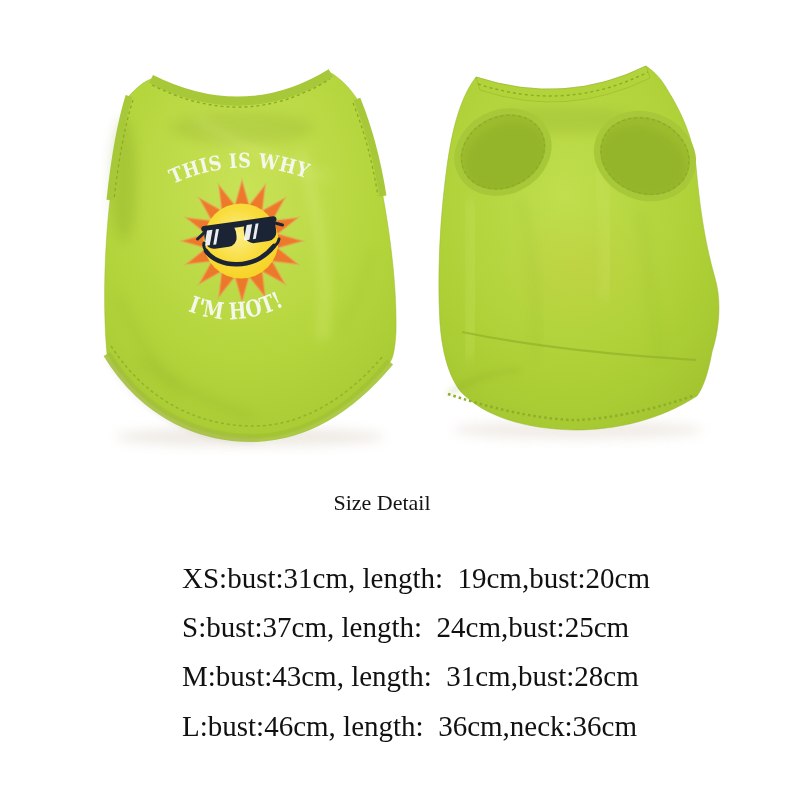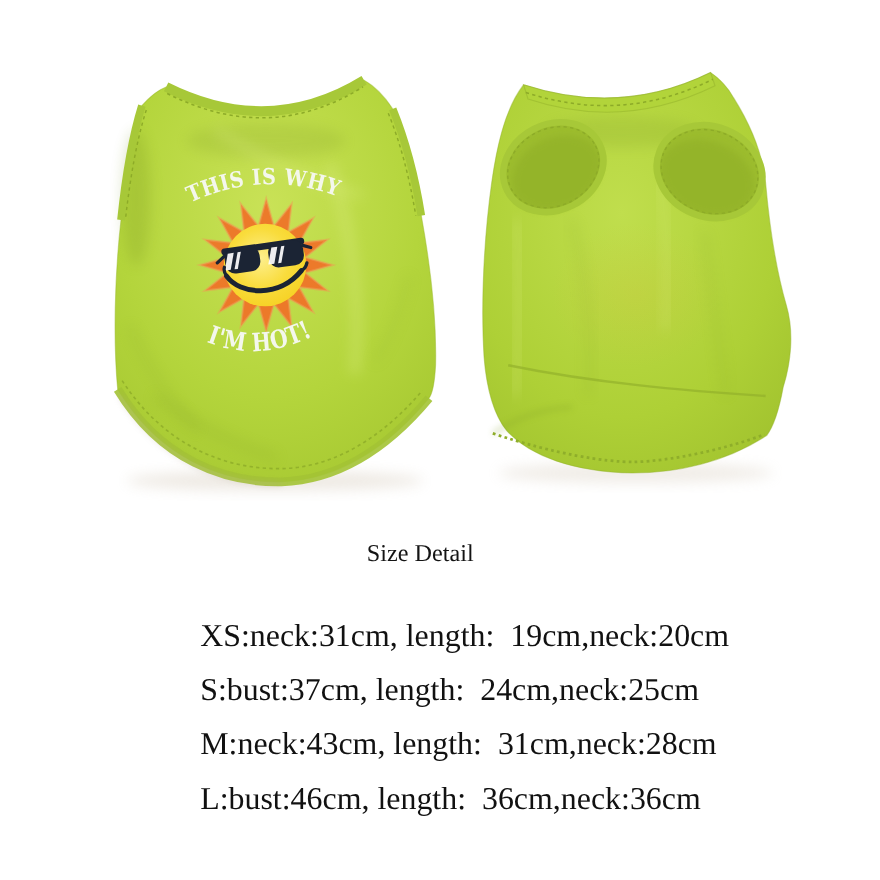--- a/index.html
+++ b/index.html
@@ -200,18 +200,18 @@
       <g>
         <path d="M 462,332 C 540,348 620,355 696,360" fill="none" stroke="#93b12b" stroke-width="2.2" opacity="0.7"></path>
         <path d="M 448,394 C 505,413 550,420 576,420 C 612,419 660,408 695,395" fill="none" stroke="#8fae2a" stroke-width="2.5" stroke-dasharray="2.5,3"></path>
         <path d="M 448,394 C 470,380 490,372 520,370" fill="none" stroke="#7e9c22" stroke-width="4" opacity="0.25" filter="url(#blur3)"></path>
       </g>
     </g>
   </svg>
 
   <div class="size-title">Size Detail</div>
 
-  <div class="size-row row-xs">XS:neck:31cm, length:  19cm,neck:20cm</div>
-  <div class="size-row row-s">S:bust:37cm, length:  24cm,neck:25cm</div>
-  <div class="size-row row-m">M:neck:43cm, length:  31cm,neck:28cm</div>
+  <div class="size-row row-xs">XS:bust:31cm, length:  19cm,bust:20cm</div>
+  <div class="size-row row-s">S:bust:37cm, length:  24cm,bust:25cm</div>
+  <div class="size-row row-m">M:bust:43cm, length:  31cm,bust:28cm</div>
   <div class="size-row row-l">L:bust:46cm, length:  36cm,neck:36cm</div>
 
 </div>
 
 </body></html>

